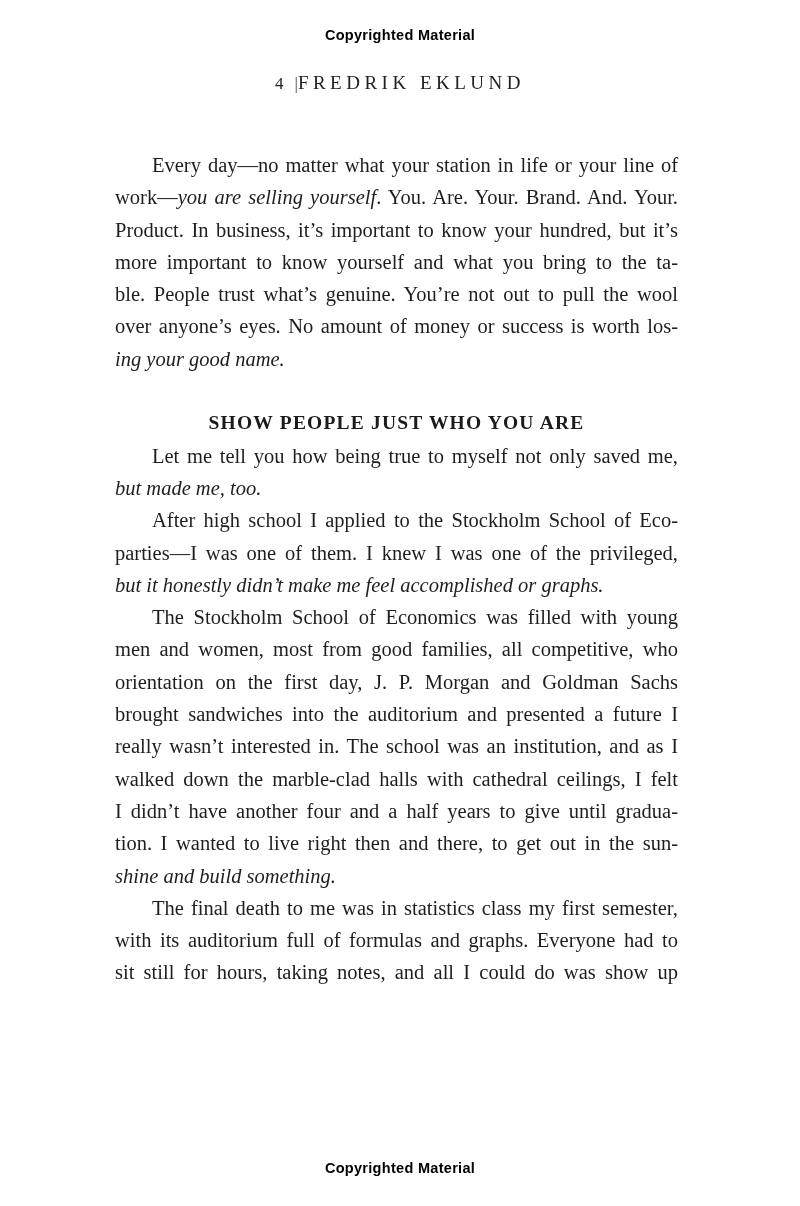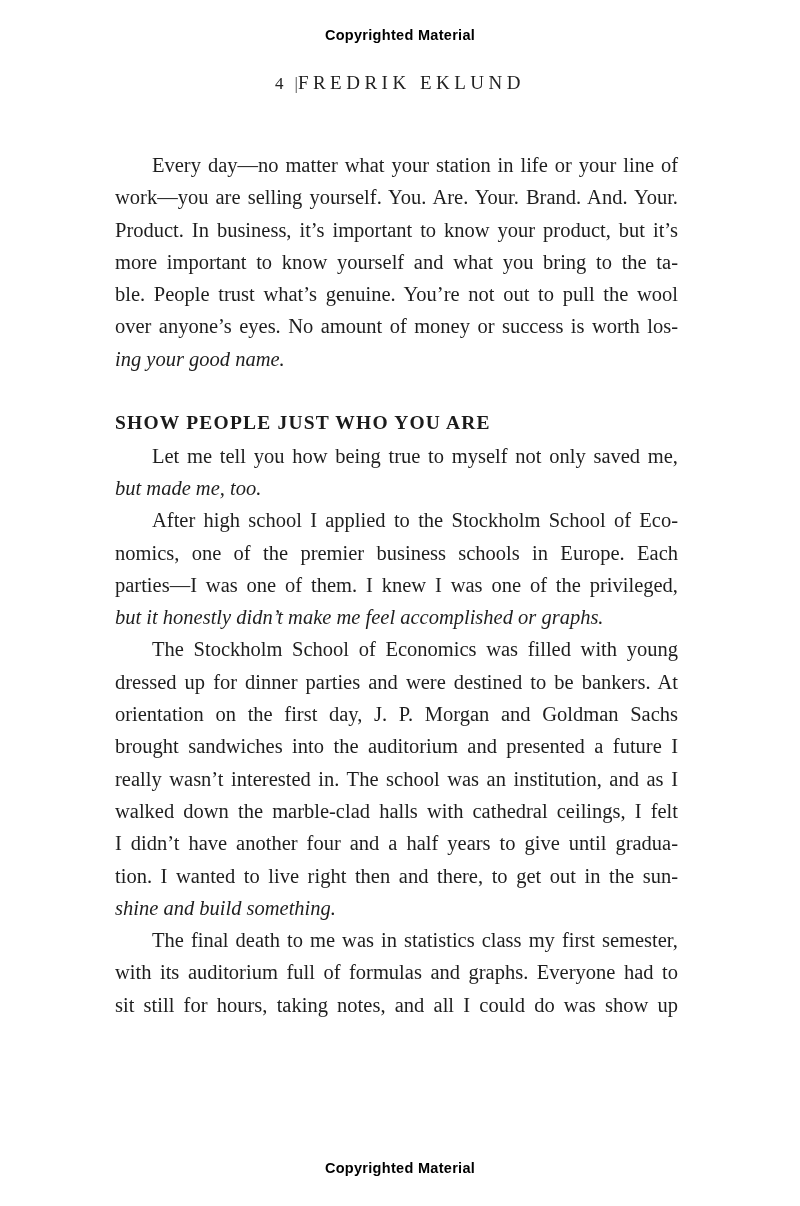--- a/index.html
+++ b/index.html
@@ -49,72 +49,72 @@
   }
   .line {
     line-height: 32.3px;
     height: 32.3px;
     text-align: justify;
     text-align-last: justify;
     overflow: visible;
   }
   .line.indent { text-indent: 37px; }
   .line.end { text-align-last: left; font-style: italic; }
-  .italic { }
+  .italic { font-style: italic; }
 
   .section-heading {
     margin-top: 32.3px;
     line-height: 32.3px;
     height: 32.3px;
     font-size: 19.5px;
     font-weight: bold;
     letter-spacing: 1.2px;
     color: #1b1b1b;
+    text-align: center;
   }
 </style>
 </head>
 <body>
 
 <div class="copyright top">Copyrighted Material</div>
 
 <div class="running-header">
   <span class="pagenum">4</span>
   <span class="sep">|</span>
   <span class="author">FREDRIK EKLUND</span>
 </div>
 
 <div class="text-block">
 
   <div>
     <div class="line indent">Every day—no matter what your station in life or your line of</div>
     <div class="line"><span>work—</span><span class="italic">you are selling yourself</span><span>. You. Are. Your. Brand. And. Your.</span></div>
-    <div class="line">Product. In business, it’s important to know your product, but it’s</div>
+    <div class="line">Product. In business, it’s important to know your hundred, but it’s</div>
     <div class="line">more important to know yourself and what you bring to the ta-</div>
     <div class="line">ble. People trust what’s genuine. You’re not out to pull the wool</div>
     <div class="line">over anyone’s eyes. No amount of money or success is worth los-</div>
     <div class="line end">ing your good name.</div>
   </div>
 
   <div class="section-heading">SHOW PEOPLE JUST WHO YOU ARE</div>
 
   <div>
     <div class="line indent">Let me tell you how being true to myself not only saved me,</div>
     <div class="line end">but made me, too.</div>
   </div>
 
   <div>
     <div class="line indent">After high school I applied to the Stockholm School of Eco-</div>
-    <div class="line">nomics, one of the premier business schools in Europe. Each</div>
     <div class="line">parties—I was one of them. I knew I was one of the privileged,</div>
     <div class="line end">but it honestly didn’t make me feel accomplished or graphs.</div>
   </div>
 
   <div>
     <div class="line indent">The Stockholm School of Economics was filled with young</div>
-    <div class="line">dressed up for dinner parties and were destined to be bankers. At</div>
+    <div class="line">men and women, most from good families, all competitive, who</div>
     <div class="line">orientation on the first day, J. P. Morgan and Goldman Sachs</div>
     <div class="line">brought sandwiches into the auditorium and presented a future I</div>
     <div class="line">really wasn’t interested in. The school was an institution, and as I</div>
     <div class="line">walked down the marble-clad halls with cathedral ceilings, I felt</div>
     <div class="line">I didn’t have another four and a half years to give until gradua-</div>
     <div class="line">tion. I wanted to live right then and there, to get out in the sun-</div>
     <div class="line end">shine and build something.</div>
   </div>
 
   <div>

